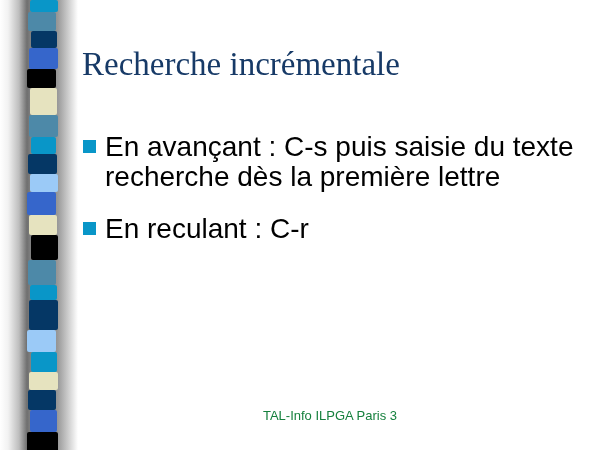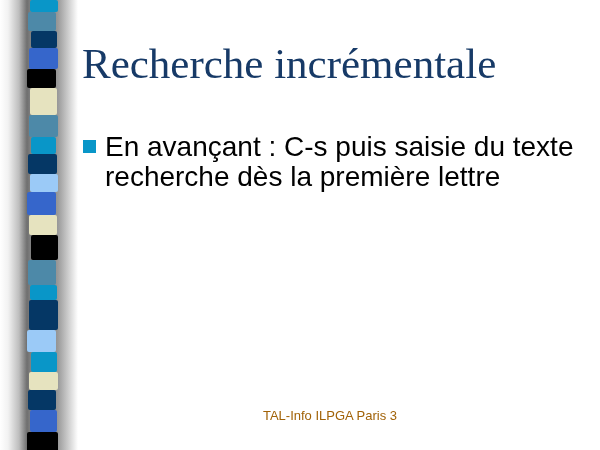--- a/index.html
+++ b/index.html
@@ -28,21 +28,21 @@
   .strip-block {
     position: absolute;
     border-radius: 2px;
   }
   .title {
     position: absolute;
     left: 82px; top: 44px;
     margin: 0;
     font-family: "Liberation Serif", serif;
     font-weight: normal;
-    font-size: 43px;
+    font-size: 33px;
     line-height: 40px;
     white-space: nowrap;
   }
   .content {
     position: absolute;
     left: 83px; top: 132px;
     width: 510px;
   }
   .bullet-row {
     display: flex;
@@ -62,21 +62,21 @@
     line-height: 30px;
     color: #000000;
     white-space: nowrap;
   }
   .footer {
     position: absolute;
     left: 330px; top: 408px;
     transform: translateX(-50%);
     font-size: 13px;
     line-height: 16px;
-    color: #a16207;
+    color: #15803d;
     white-space: nowrap;
   }
 </style>
 </head>
 <body>
 
 <div class="slide" style="background: rgb(255, 255, 255);">
   <div class="strip-zone">
     <div class="strip" id="strip">
         <div class="strip-block" style="left: 30px; top: 0px; width: 28px; height: 12px; background: rgb(9, 150, 200);"></div>
@@ -105,15 +105,21 @@
   </div>
   <h1 class="title" style="color: rgb(23, 58, 103);">Recherche incrémentale</h1>
   <div class="content" id="bullets">
       <div class="bullet-row">
         <span class="bullet-square" style="background: rgb(9, 150, 200);"></span>
         <div class="bullet-text" style="color: rgb(0, 0, 0);">
           <div>En avançant : C-s puis saisie du texte</div>
           <div>recherche dès la première lettre</div>
         </div>
       </div>
+      <div class="bullet-row">
+        <span class="bullet-square" style="background: rgb(9, 150, 200);"></span>
+        <div class="bullet-text" style="color: rgb(0, 0, 0);">
+          <div>En reculant : C-r</div>
+        </div>
+      </div>
     </div>
   <div class="footer">TAL-Info ILPGA Paris 3</div>
 </div>
 
 </body></html>

